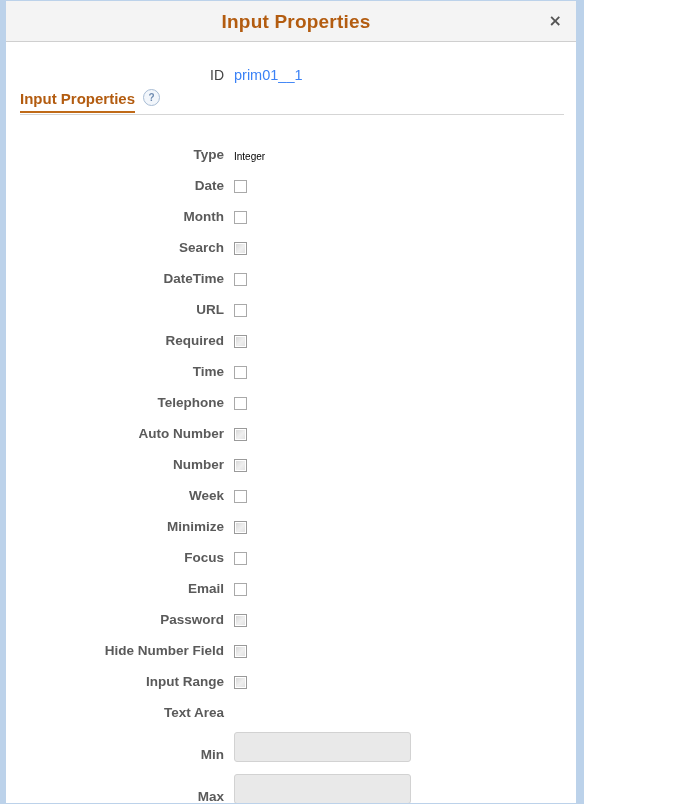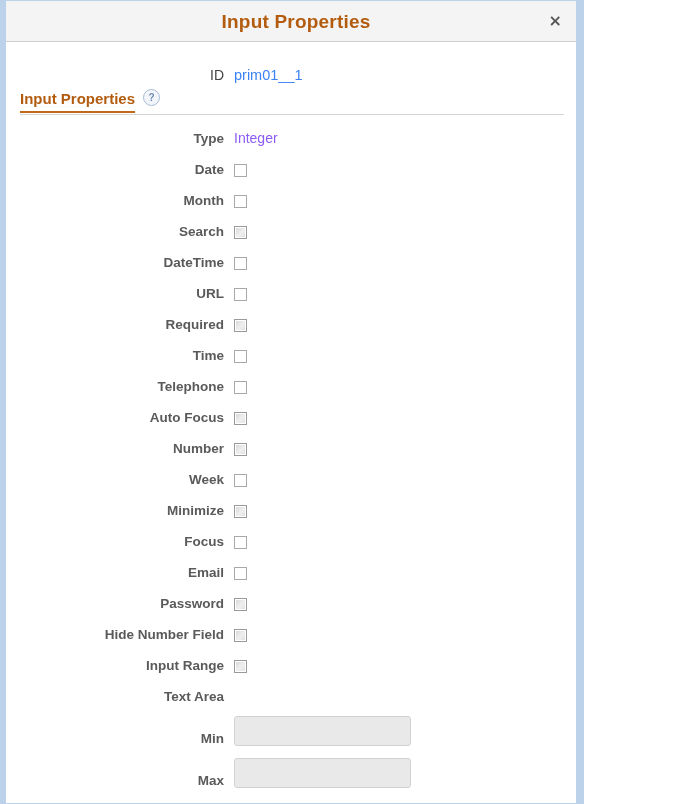--- a/index.html
+++ b/index.html
@@ -83,22 +83,22 @@
     font-weight: bold;
     color: #5a5a5a;
     white-space: nowrap;
   }
   .row-control {
     flex: 1 1 auto;
     display: flex;
     align-items: center;
   }
   .row-value {
-    font-size: 14px;
-    color: #8b5cf6;
+    font-size: 10px;
+    color: #000000;
     white-space: nowrap;
   }
 
   
   .id-row {
     height: 41px;
   }
   .id-row .row-label {
     font-weight: normal;
     color: #444444;
@@ -140,20 +140,21 @@
     align-items: center;
     justify-content: center;
     line-height: 1;
     cursor: pointer;
     flex: 0 0 auto;
     margin-bottom: 2px;
   }
 
   
   .fields {
+    margin-top: 16px;
   }
   .field-row {
     height: 31px;
   }
 
   
   .checkbox {
     width: 13px;
     height: 13px;
     box-sizing: border-box;
@@ -272,21 +273,21 @@
               <span class="checkbox"></span>
             </div>
           </div>
           <div class="row field-row">
             <div class="row-label">Telephone</div>
             <div class="row-control">
               <span class="checkbox"></span>
             </div>
           </div>
           <div class="row field-row">
-            <div class="row-label">Auto Focus</div>
+            <div class="row-label">Auto Number</div>
             <div class="row-control">
               <span class="checkbox shaded"></span>
             </div>
           </div>
           <div class="row field-row">
             <div class="row-label">Number</div>
             <div class="row-control">
               <span class="checkbox shaded"></span>
             </div>
           </div>

